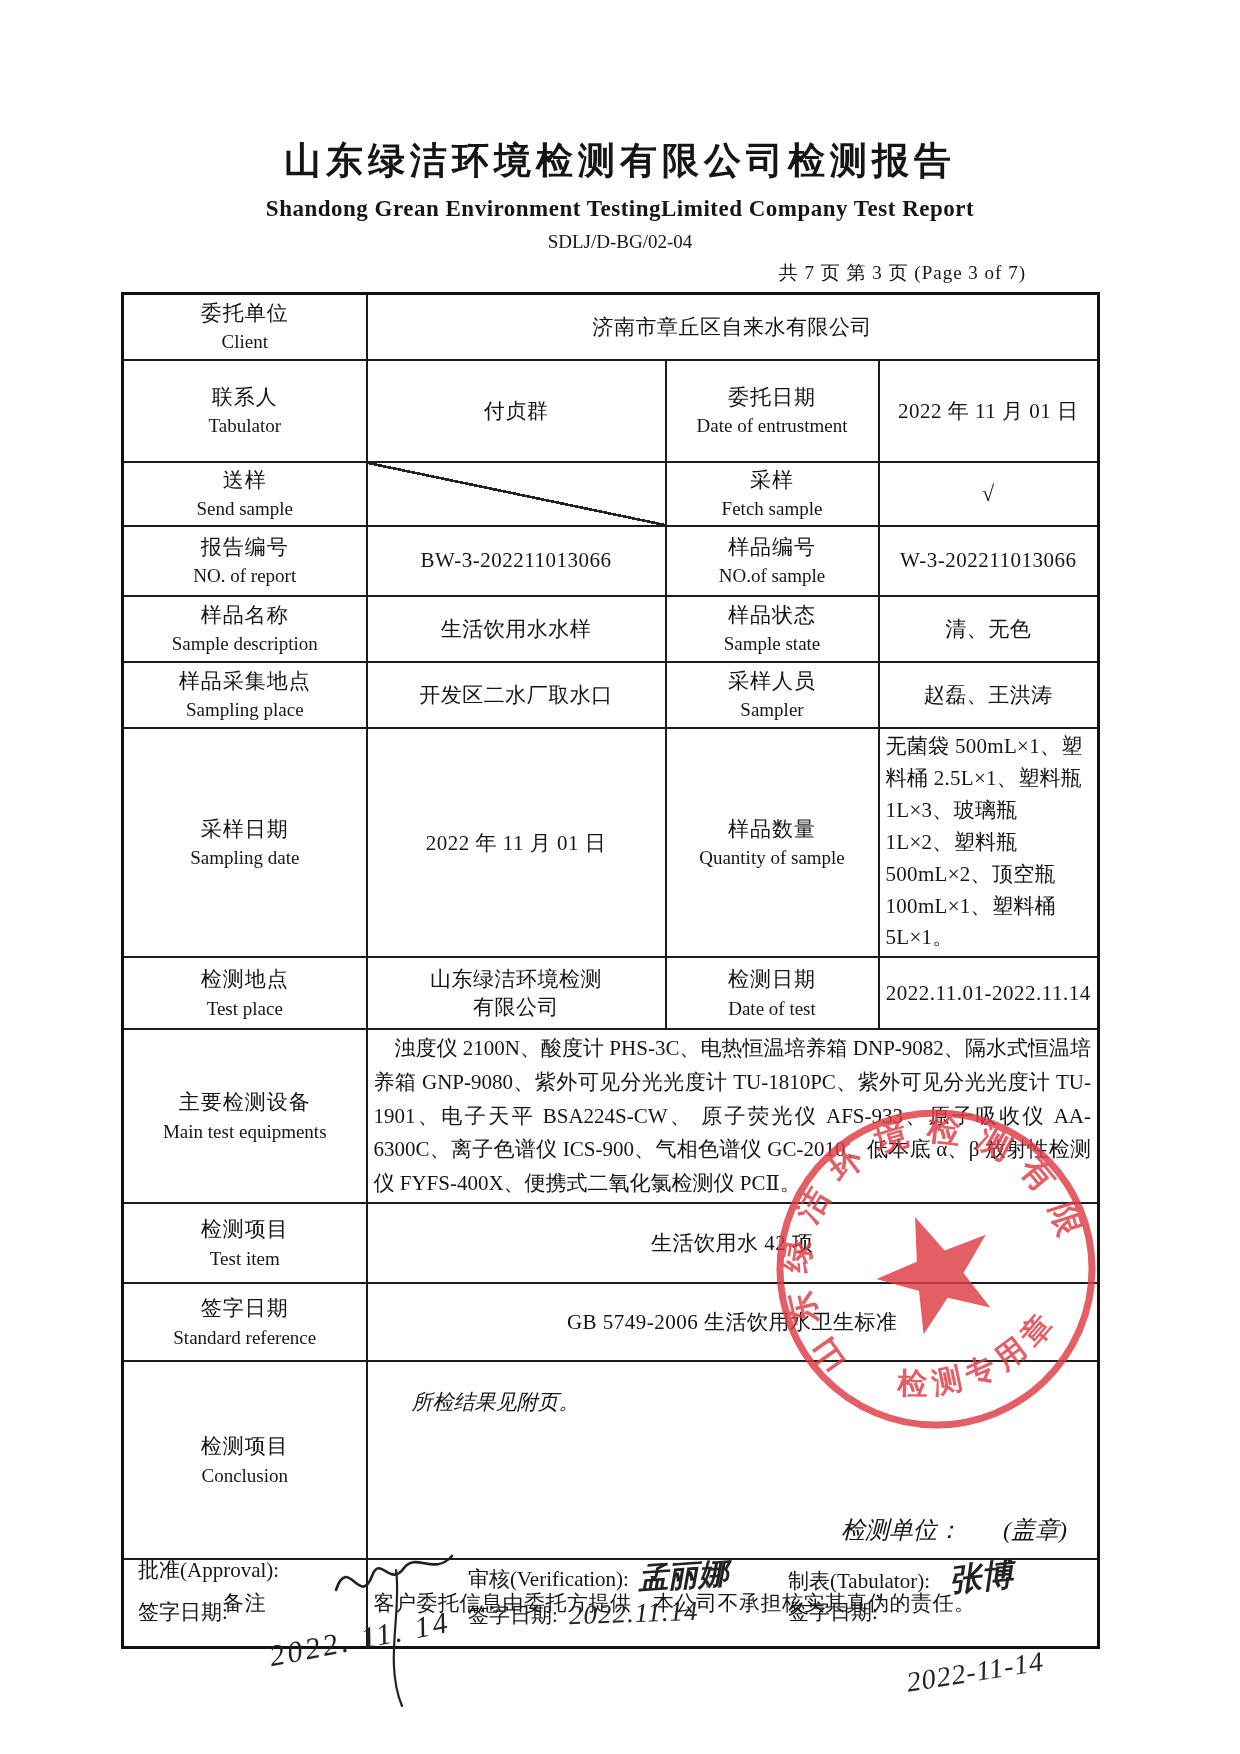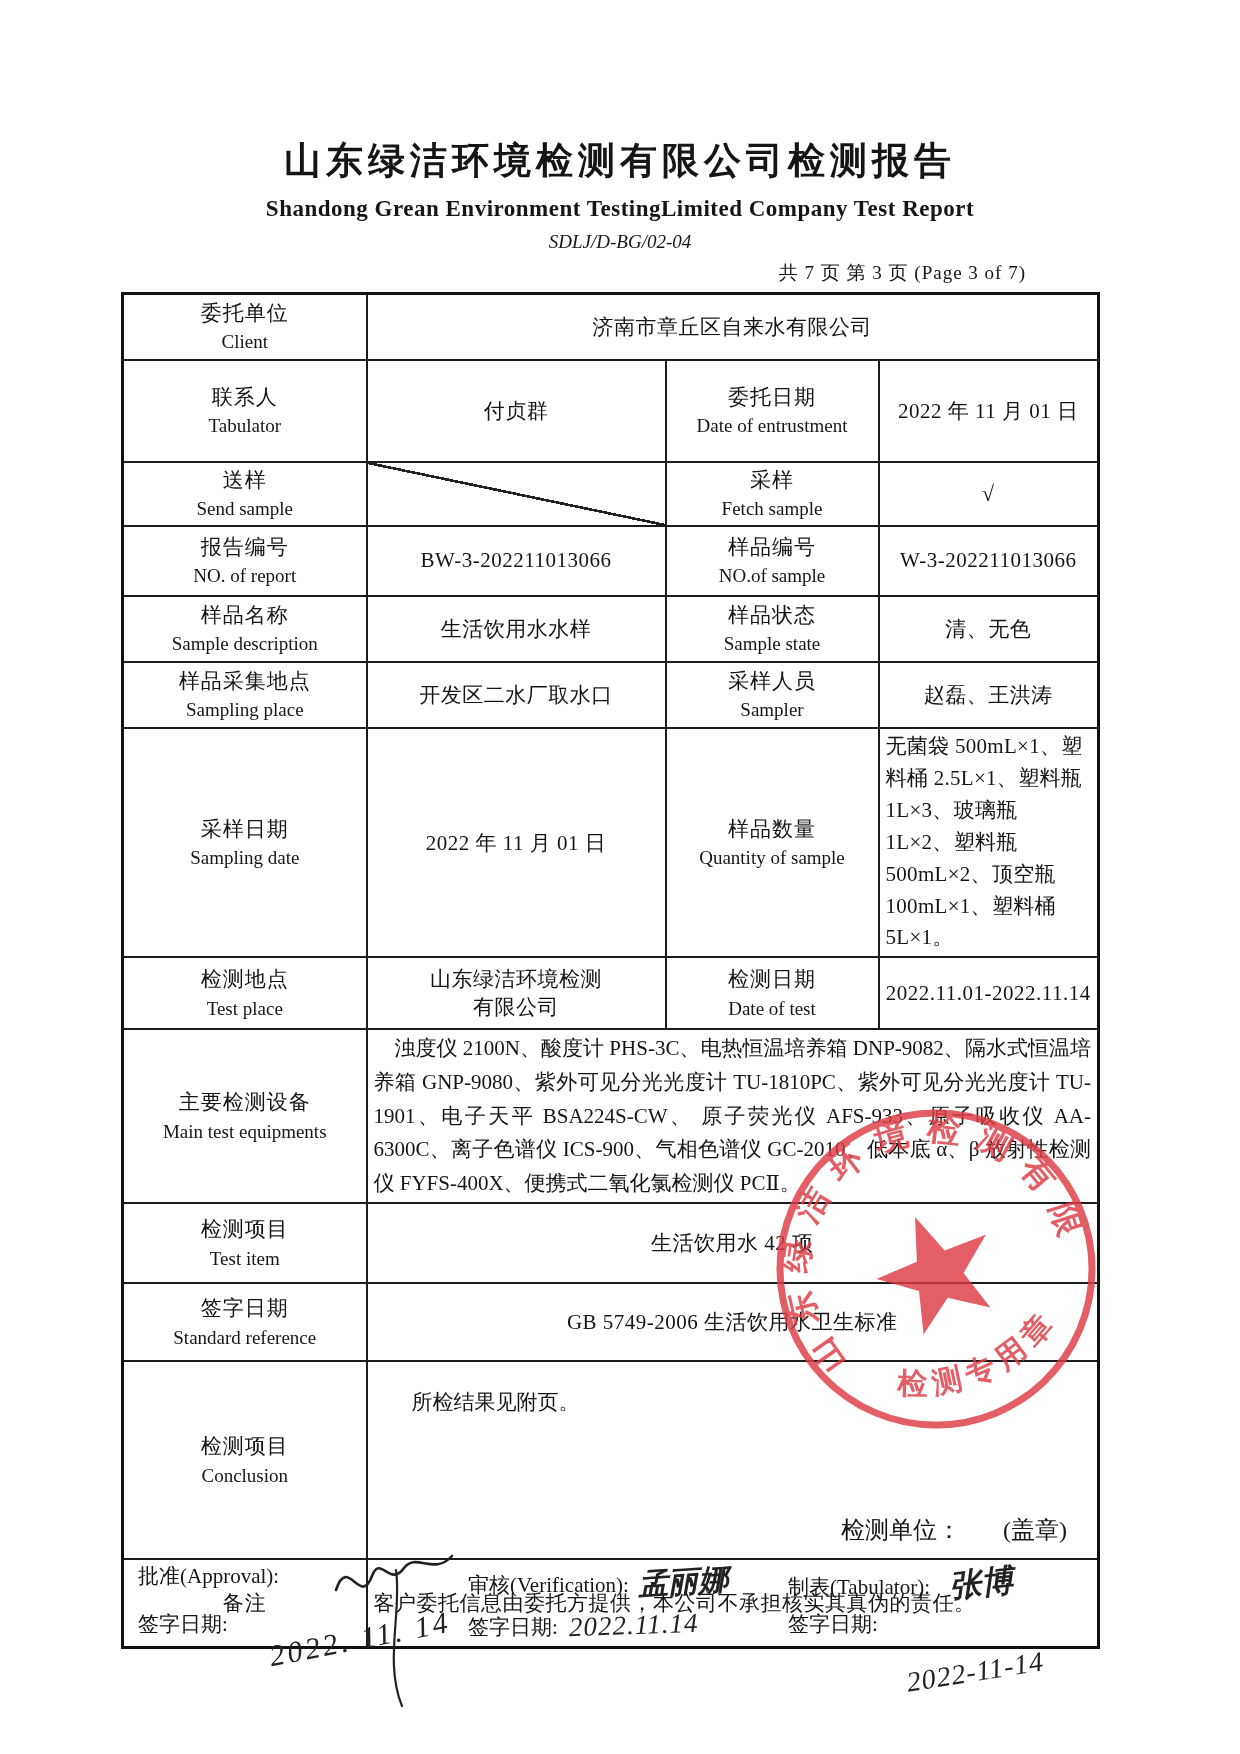--- a/index.html
+++ b/index.html
@@ -12,21 +12,21 @@
   
   .title-cn {
     position:absolute; top:136px; left:0; width:100%; text-align:center;
     font-size:37px; font-weight:bold; letter-spacing:5px;
   }
   .title-en {
     position:absolute; top:196px; left:0; width:100%; text-align:center;
     font-size:23px; font-weight:bold; letter-spacing:0.5px;
   }
   .doc-code {
-    position:absolute; top:231px; left:0; width:100%; text-align:center; font-size:19px;font-style:italic;
+    position:absolute; top:231px; left:0; width:100%; text-align:center; font-size:19px;
   }
   .page-info {
     position:absolute; top:260px; right:214px; font-size:19px; letter-spacing:1px;
   }
 
   
   table.report {
     position:absolute; left:121px; top:292px; width:976px;
     border-collapse:collapse; table-layout:fixed;
     border:3px solid #111;
@@ -38,40 +38,40 @@
   .lab .en { display:block; font-size:19px; }
   .val { text-align:center; font-size:21px; letter-spacing:0.5px; }
   .pre { white-space:pre-line; }
   .diag {
     background:linear-gradient(to top right,
       transparent calc(50% - 1.3px), #222 calc(50% - 1.3px),
       #222 calc(50% + 1.3px), transparent calc(50% + 1.3px));
   }
   .qty { text-align:left; padding:8px 10px; line-height:1.52; letter-spacing:0.3px; }
   .equip { text-align:justify; padding:10px 16px; line-height:1.6; text-indent:1em; }
-  .concl-cell { position:relative; }
+  .concl-cell { position:relative;font-style:italic; }
   .concl-text { position:absolute; top:26px; left:44px; font-size:21px; }
   .unit-line { position:absolute; bottom:12px; right:30px; font-size:24px; }
   .unit-line .gap { display:inline-block; width:42px; }
   .remark-val { text-align:left; padding:6px 18px; letter-spacing:0.5px;margin-left:40px; }
   .check { font-size:22px; }
 
   
   .r1 td{height:60px}.r2 td{height:96px}.r3 td{height:56px}.r4 td{height:64px}
   .r5 td{height:60px}.r6 td{height:60px}.r7 td{height:154px}.r8 td{height:66px}
   .r9 td{height:166px}.r10 td{height:74px}.r11 td{height:72px}.r12 td{height:192px}
   .r13 td{height:82px}
 
   
   .stamp { position:absolute; left:768px; top:1093px; width:338px; height:350px;
            opacity:0.82; pointer-events:none; }
 
   
   .sig-block { position:absolute; font-size:21px; }
-  .sig-row { height:42px; white-space:nowrap;margin-top:6px; }
+  .sig-row { height:42px; white-space:nowrap; }
   .hand { font-style:italic; display:inline-block; color:#222; }
   .hand-approve-date { position:absolute; left:130px; top:66px; font-size:30px; transform:rotate(-11deg); letter-spacing:3px; }
   .hand-verify-name { font-size:30px; transform:rotate(-4deg); font-weight:bold; margin-left:4px; }
   .hand-verify-date { font-size:27px; transform:rotate(-2deg); margin-left:6px; letter-spacing:1px; }
   .hand-tab-name { font-size:32px; transform:rotate(-6deg); font-weight:bold; margin-left:14px; }
   .hand-tab-date { position:absolute; left:118px; top:100px; font-size:28px; transform:rotate(-9deg); letter-spacing:1px; }
   .approve-scribble { position:absolute; left:188px; top:-14px; }
 </style>
 </head>
 <body>

